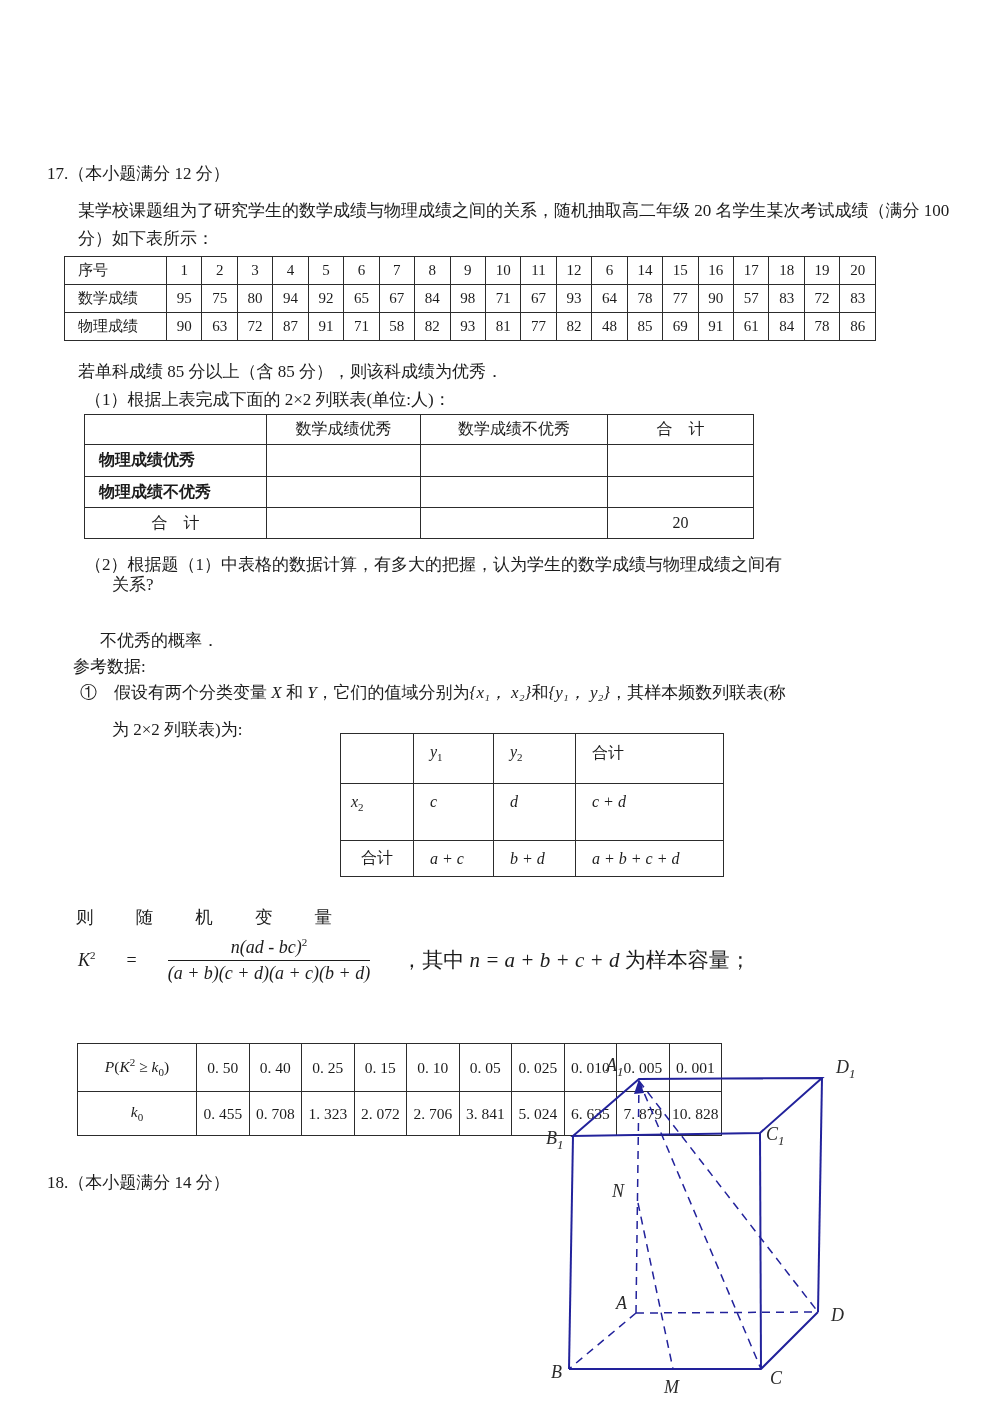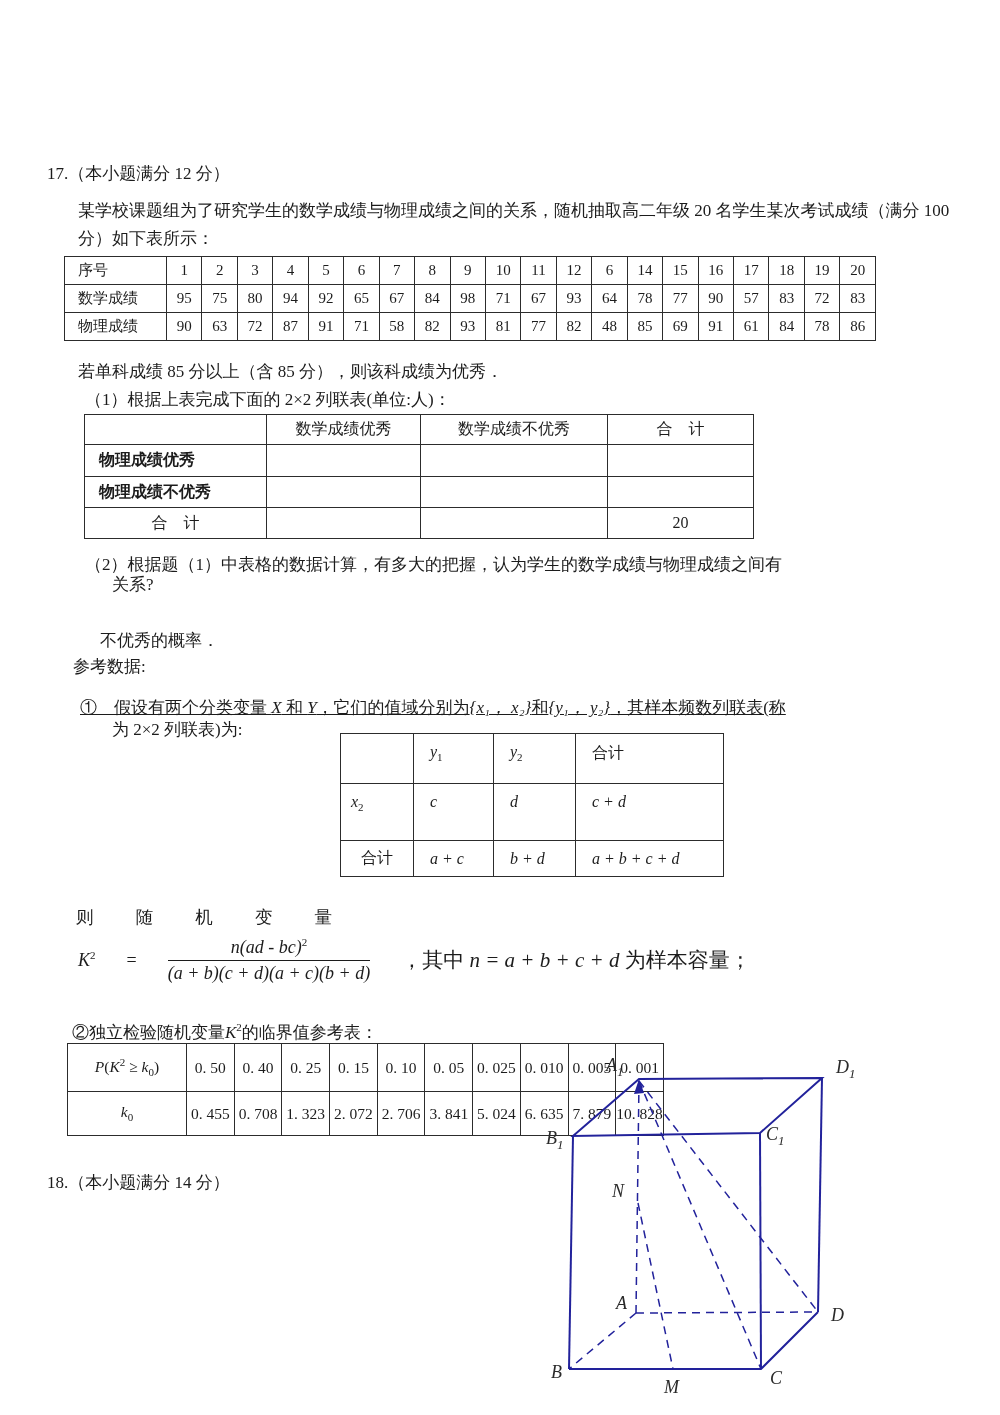--- a/index.html
+++ b/index.html
@@ -177,21 +177,21 @@
       <td>20</td>
     </tr>
   </tbody>
     </table>
 
   <div class="abs txt" style="left:85px; top:545px;margin-top:8px;">（2）根据题（1）中表格的数据计算，有多大的把握，认为学生的数学成绩与物理成绩之间有</div>
   <div class="abs txt" style="left:112px; top:573px;">关系?</div>
   <div class="abs txt" style="left:100px; top:629px;">不优秀的概率．</div>
   <div class="abs txt" style="left:73px; top:655px;">参考数据:</div>
 
-  <div class="abs txt" style="left:80px; top:696px;text-decoration:underline;">
+  <div class="abs txt" style="left:80px; top:681px;">
     <span>①　假设有两个分类变量 </span><i>X</i><span> 和 </span><i>Y</i><span>，它们的值域分别为</span><i>{x₁， x₂}</i><span>和</span><i>{y₁， y₂}</i><span>，其样本频数列联表(称</span>
   </div>
   <div class="abs txt" style="left:112px; top:718px;">为 2×2 列联表)为:</div>
 
   <table class="abs t2" style="left:340px; top:733px; width:383px;">
     <colgroup>
         <col style="width:73px;">
         <col style="width:80px;">
         <col style="width:82px;">
         <col style="width:148px;">
@@ -229,25 +229,22 @@
   <div class="abs formula" style="left:78px; top:936px;gap:31px;">
     <span><i>K</i><sup>2</sup></span>
     <span>=</span>
     <span class="frac">
       <span class="num"><i>n(ad - bc)</i><sup>2</sup></span>
       <span class="den it">(a + b)(c + d)(a + c)(b + d)</span>
     </span>
     <span style="font-size:21px;"><span>，其中 </span><i>n = a + b + c + d</i><span> 为样本容量；</span></span>
   </div>
 
-  <div class="abs txt" style="left:72px; top:1016px;">
-    <span>②独立检验随机变量</span><i>K</i><sup>2</sup><span>的临界值参考表：</span>
-  </div>
-
-  <table class="abs crit" style="left:67px; top:1043px; width:597px;">
+
+  <table class="abs crit" style="left:77px; top:1043px; width:645px;">
     <colgroup>
         <col style="width:119px;">
       </colgroup>
     <tbody>
         <tr class="pr">
       <td><i>P</i><span>(</span><i>K</i><sup>2</sup> <span>≥</span> <i>k</i><sub>0</sub><span>)</span></td>
     <td>0. 50</td>
           <td>0. 40</td>
           <td>0. 25</td>
           <td>0. 15</td>

